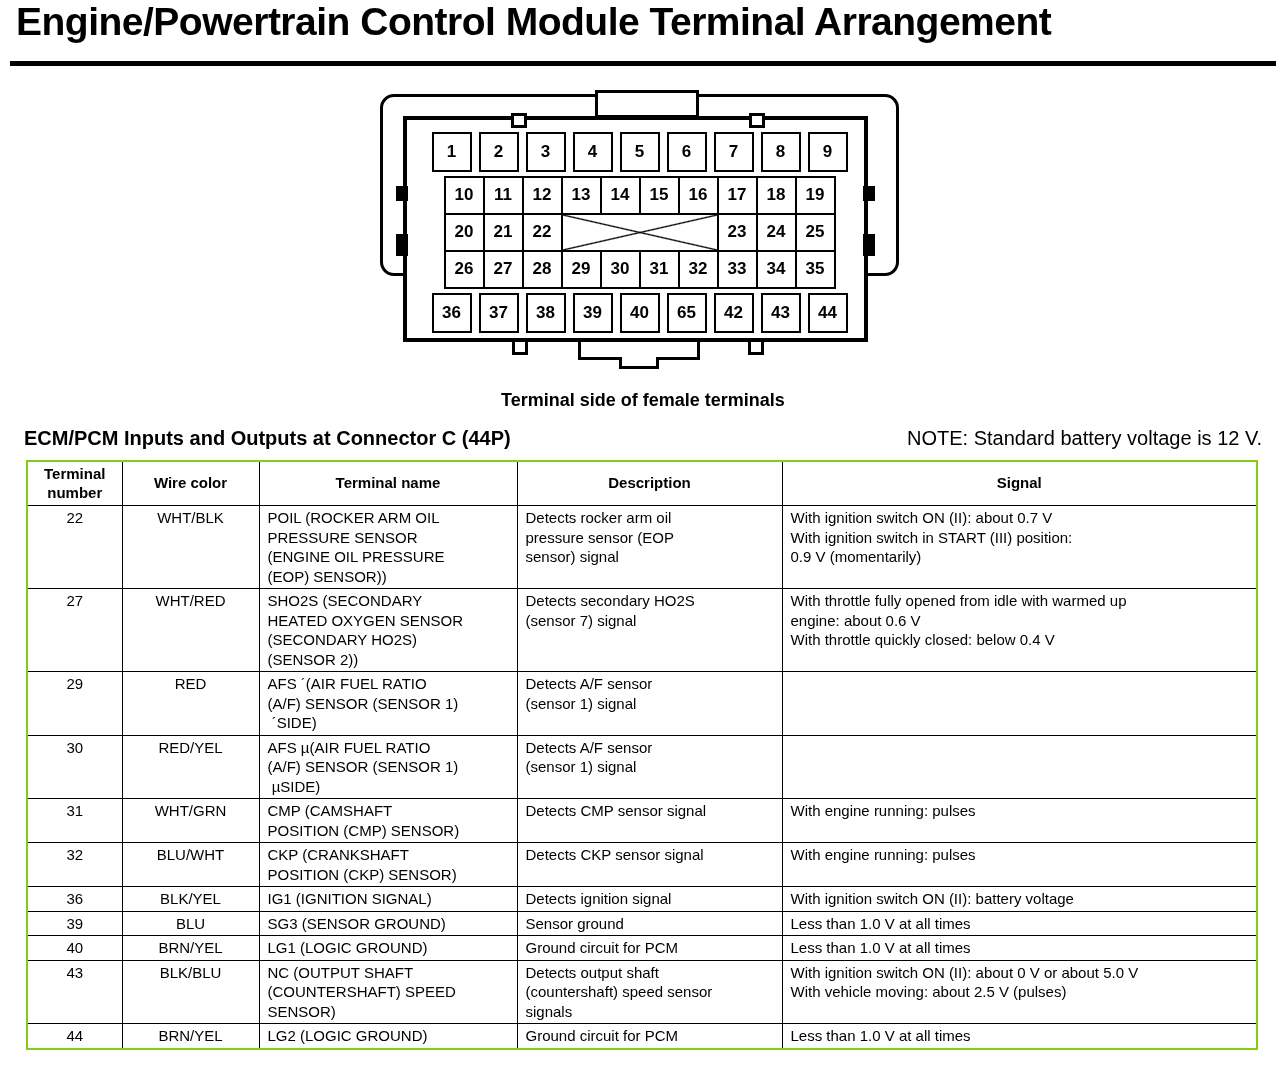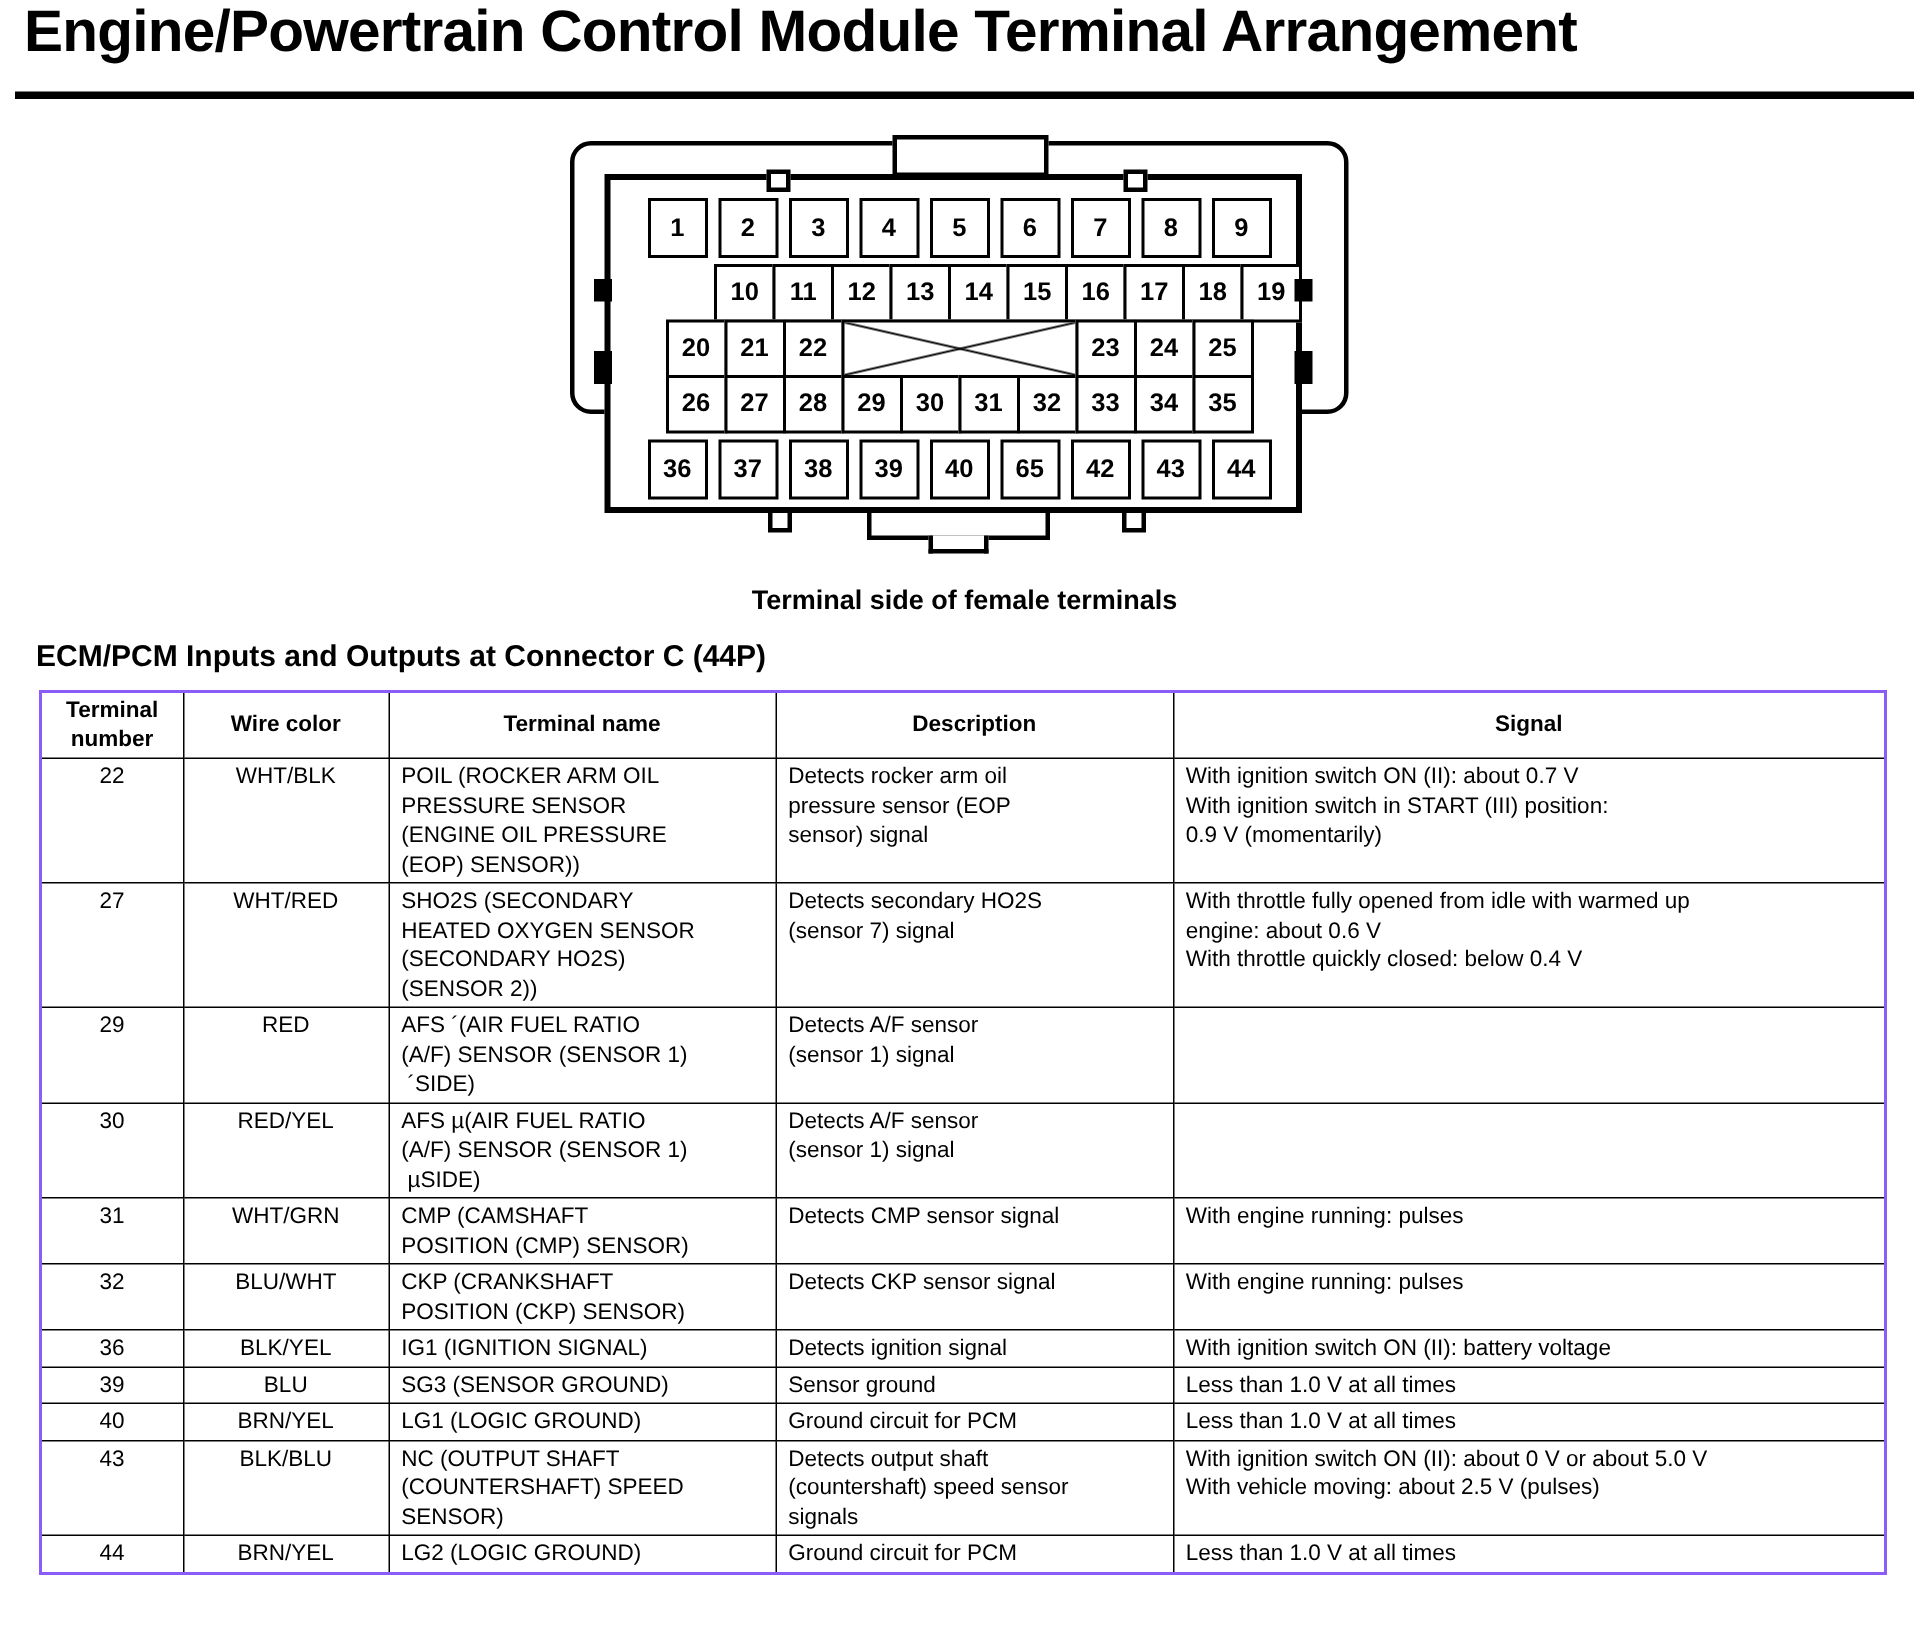--- a/index.html
+++ b/index.html
@@ -59,21 +59,21 @@
   .pin-row { display:flex; justify-content:center; }
   .pin {
     width:41px; height:39px; border:2px solid #000; background:#fff;
     display:flex; align-items:center; justify-content:center;
     font-weight:700; font-size:17px;
   }
   .pin-row.spaced { gap:7px; }
   .pin-row.spaced .pin { width:40px; height:40px; }
   .pin-row.joined .pin { margin-left:-2px; }
   .pin-row.joined .pin:first-child { margin-left:0; }
-  .pin-grid .pin-row:nth-child(2) { margin-top:4px;justify-content:flex-end; }
+  .pin-grid .pin-row:nth-child(2) { margin-top:4px; }
   .pin-grid .pin-row:nth-child(3),
   .pin-grid .pin-row:nth-child(4) { margin-top:-2px; }
   .pin-grid .pin-row:nth-child(5) { margin-top:4px; }
   .pin.blocked {
     width:158px;
     background-image:
       linear-gradient(to top right,   transparent calc(50% - 1.3px), #000 50%, transparent calc(50% + 1.3px)),
       linear-gradient(to bottom right,transparent calc(50% - 1.3px), #000 50%, transparent calc(50% + 1.3px));
   }
 
@@ -83,21 +83,21 @@
   .section-row {
     display:flex; justify-content:space-between; align-items:baseline;
     padding:0 24px; margin-top:16px;
   }
   .section-heading { font-size:20px; font-weight:700; }
   .section-note { font-size:20px; }
 
   
   table.io {
     width:1232px; margin:10px 26px 0; border-collapse:collapse;
-    border:2px solid #8b5cf6; table-layout:fixed;
+    border:2px solid #84cc16; table-layout:fixed;
   }
   table.io th, table.io td { border:1px solid #000; }
   table.io th {
     font-size:15px; font-weight:700; text-align:center;
     padding:3px 6px; line-height:1.25; vertical-align:middle;
   }
   table.io td {
     font-size:15px; padding:2px 8px; vertical-align:top;
     line-height:1.3; white-space:pre-line;
   }
@@ -187,20 +187,21 @@
     <div class="bot-tab b">
       <div class="bot-tab-inner"></div>
     </div>
     <div class="bot-tab c"></div>
   </div>
 
   <div class="caption">Terminal side of female terminals</div>
 
   <div class="section-row">
     <div class="section-heading">ECM/PCM Inputs and Outputs at Connector C (44P)</div>
+    <div class="section-note">NOTE: Standard battery voltage is 12 V.</div>
   </div>
 
   <table class="io">
     <colgroup>
       <col class="c-term">
         <col class="c-wire">
         <col class="c-name">
         <col class="c-desc">
         <col class="c-sig">
     </colgroup>

